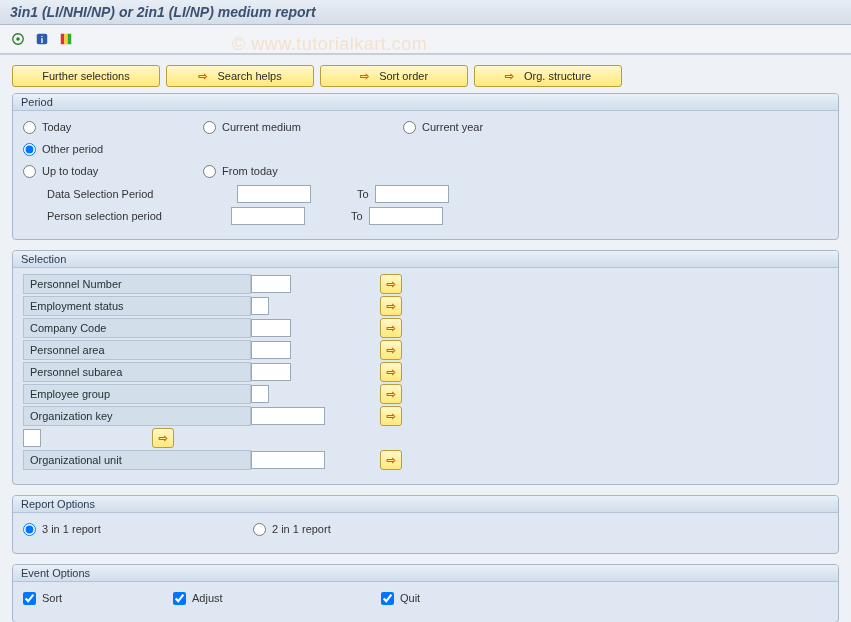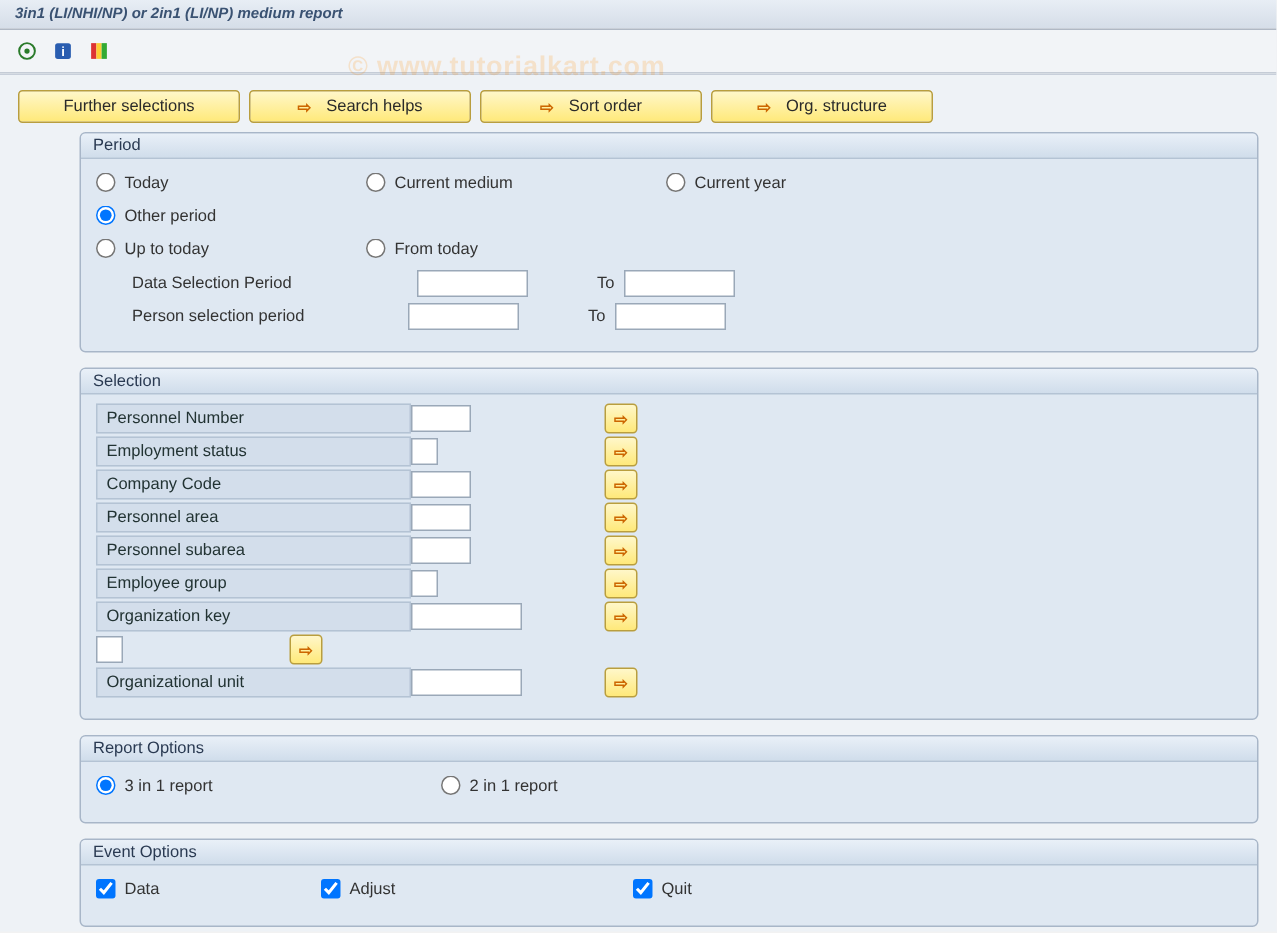--- a/index.html
+++ b/index.html
@@ -9,21 +9,21 @@
     font-size: 11px;
     background: #f2f2f2;
     color: #333;
     width: 851px;
     height: 622px;
     overflow: hidden;
   }
   .title-bar {
     background: linear-gradient(#e8eef5, #d5dde8);
     padding: 4px 10px;
-    font-size: 10px;
+    font-size: 14px;
     font-weight: bold;
     font-style: italic;
     color: #3a5272;
     border-bottom: 1px solid #b0b8c4;
   }
   .toolbar {
     background: #f2f4f7;
     border-bottom: 1px solid #c5ccd6;
     padding: 4px 8px;
     display: flex;
@@ -37,21 +37,21 @@
     border: 1px solid transparent;
     border-radius: 2px;
     cursor: pointer;
     font-size: 12px;
   }
   .watermark {
     position: absolute;
     top: 34px; left: 232px;
     color: rgba(255,140,0,0.18);
     font-size: 18px;
-    font-weight: bold;
+    font-weight: normal;
     pointer-events: none;
     letter-spacing: 0.5px;
   }
   .content {
     padding: 10px 12px 0 12px;
     background: #eef2f6;
     height: calc(100% - 50px);
     overflow: hidden;
     border-top: 1px solid #c8cfda;
   }
@@ -74,39 +74,38 @@
   }
   .sap-btn.wide { width: 148px; }
   .sap-btn .arrow { color: #cc6600; margin-right: 10px; font-weight: bold; }
   .group {
     background: #dfe8f2;
     border: 1px solid #a8b6c8;
     border-radius: 4px;
     margin-bottom: 10px;
     padding-bottom: 6px;
     overflow: hidden;
-    margin-left: 41px;
   }
   .group-header {
     background: linear-gradient(#e9f0f8, #d0ddeb);
     border-bottom: 1px solid #b4c3d4;
     padding: 2px 8px;
     font-size: 11px;
     color: #2a3a52;
   }
   .group-body { padding: 6px 10px; }
   .row { display: flex; align-items: center; height: 22px; }
   .col1 { width: 180px; }
   .col2 { width: 200px; }
   .col3 { width: 200px; }
   .radio, .check { display: inline-flex; align-items: center; gap: 6px; cursor: pointer; }
   .radio input, .check input { margin: 0; }
   .indent { padding-left: 24px; }
   .label-cell {
-    width: 210px;
+    width: 228px;
     background: #d3deeb;
     border: 1px solid #b4c3d4;
     padding: 2px 6px;
     height: 20px;
     display: flex;
     align-items: center;
     color: #233;
   }
   .input {
     border: 1px solid #9aa8b8;
@@ -381,21 +380,21 @@
     </div>
   </div>
 
   <div class="group" style="margin-bottom:0">
     <div class="group-header">Event Options</div>
     <div class="group-body">
       <div class="row">
         <div style="width:150px">
           <label class="check">
               <input type="checkbox" checked="" style="">
-              <span>Data</span>
+              <span>Sort</span>
             </label>
         </div>
         <div style="width:208px">
           <label class="check">
               <input type="checkbox" checked="" style="">
               <span>Adjust</span>
             </label>
         </div>
         <div>
           <label class="check">

